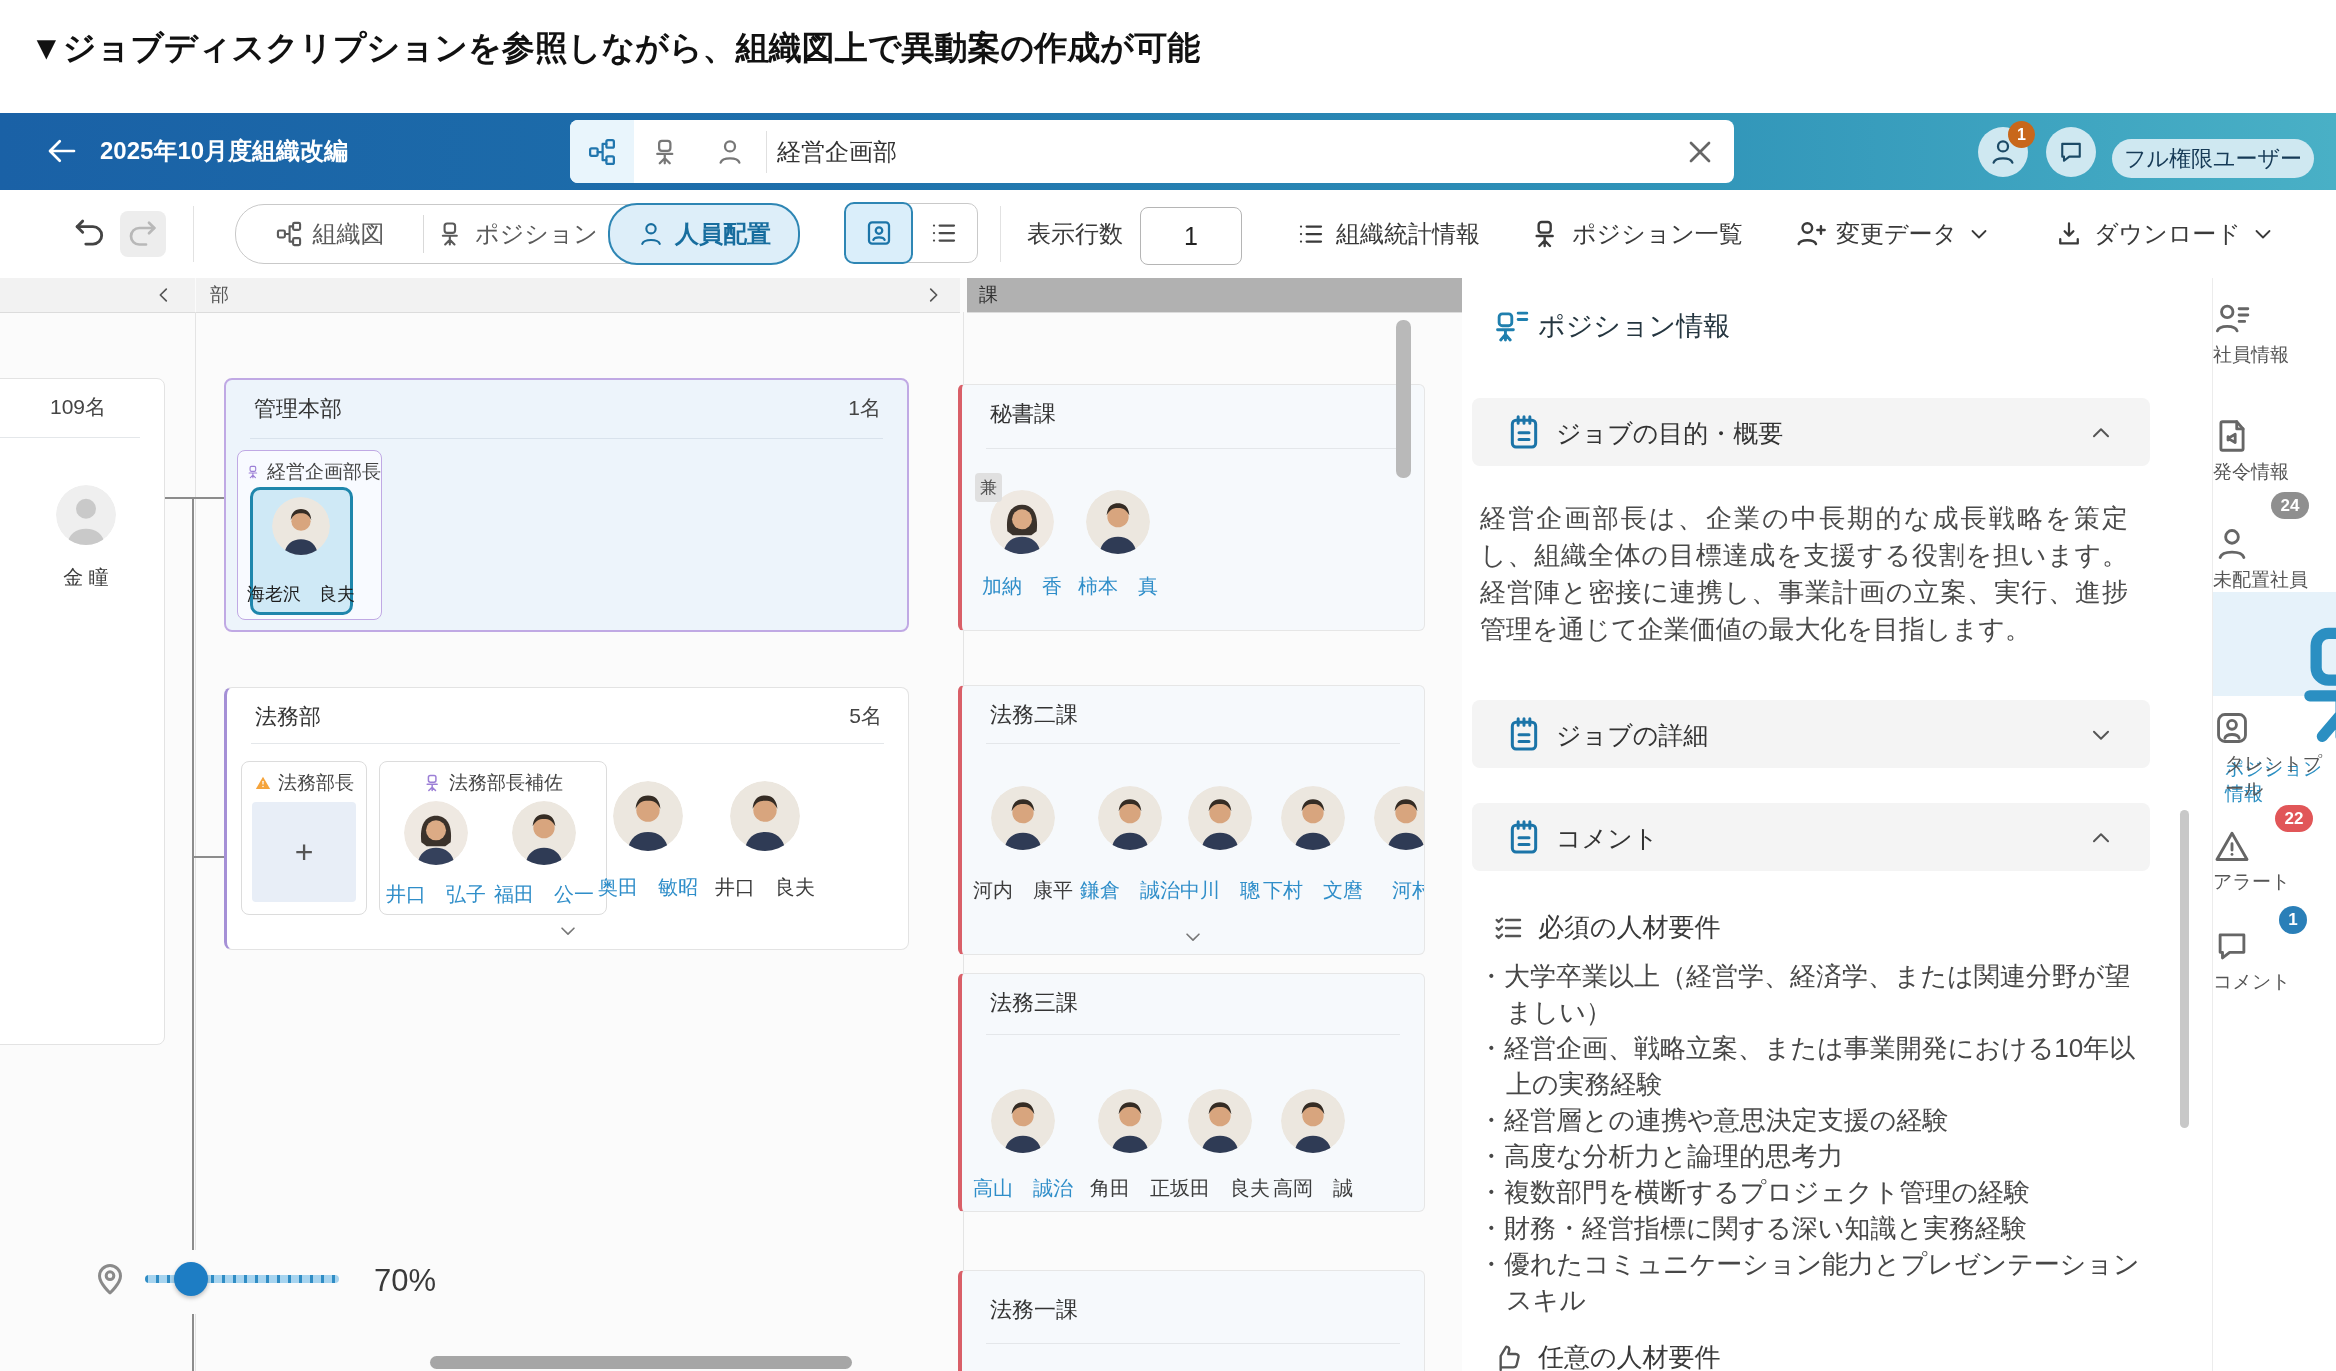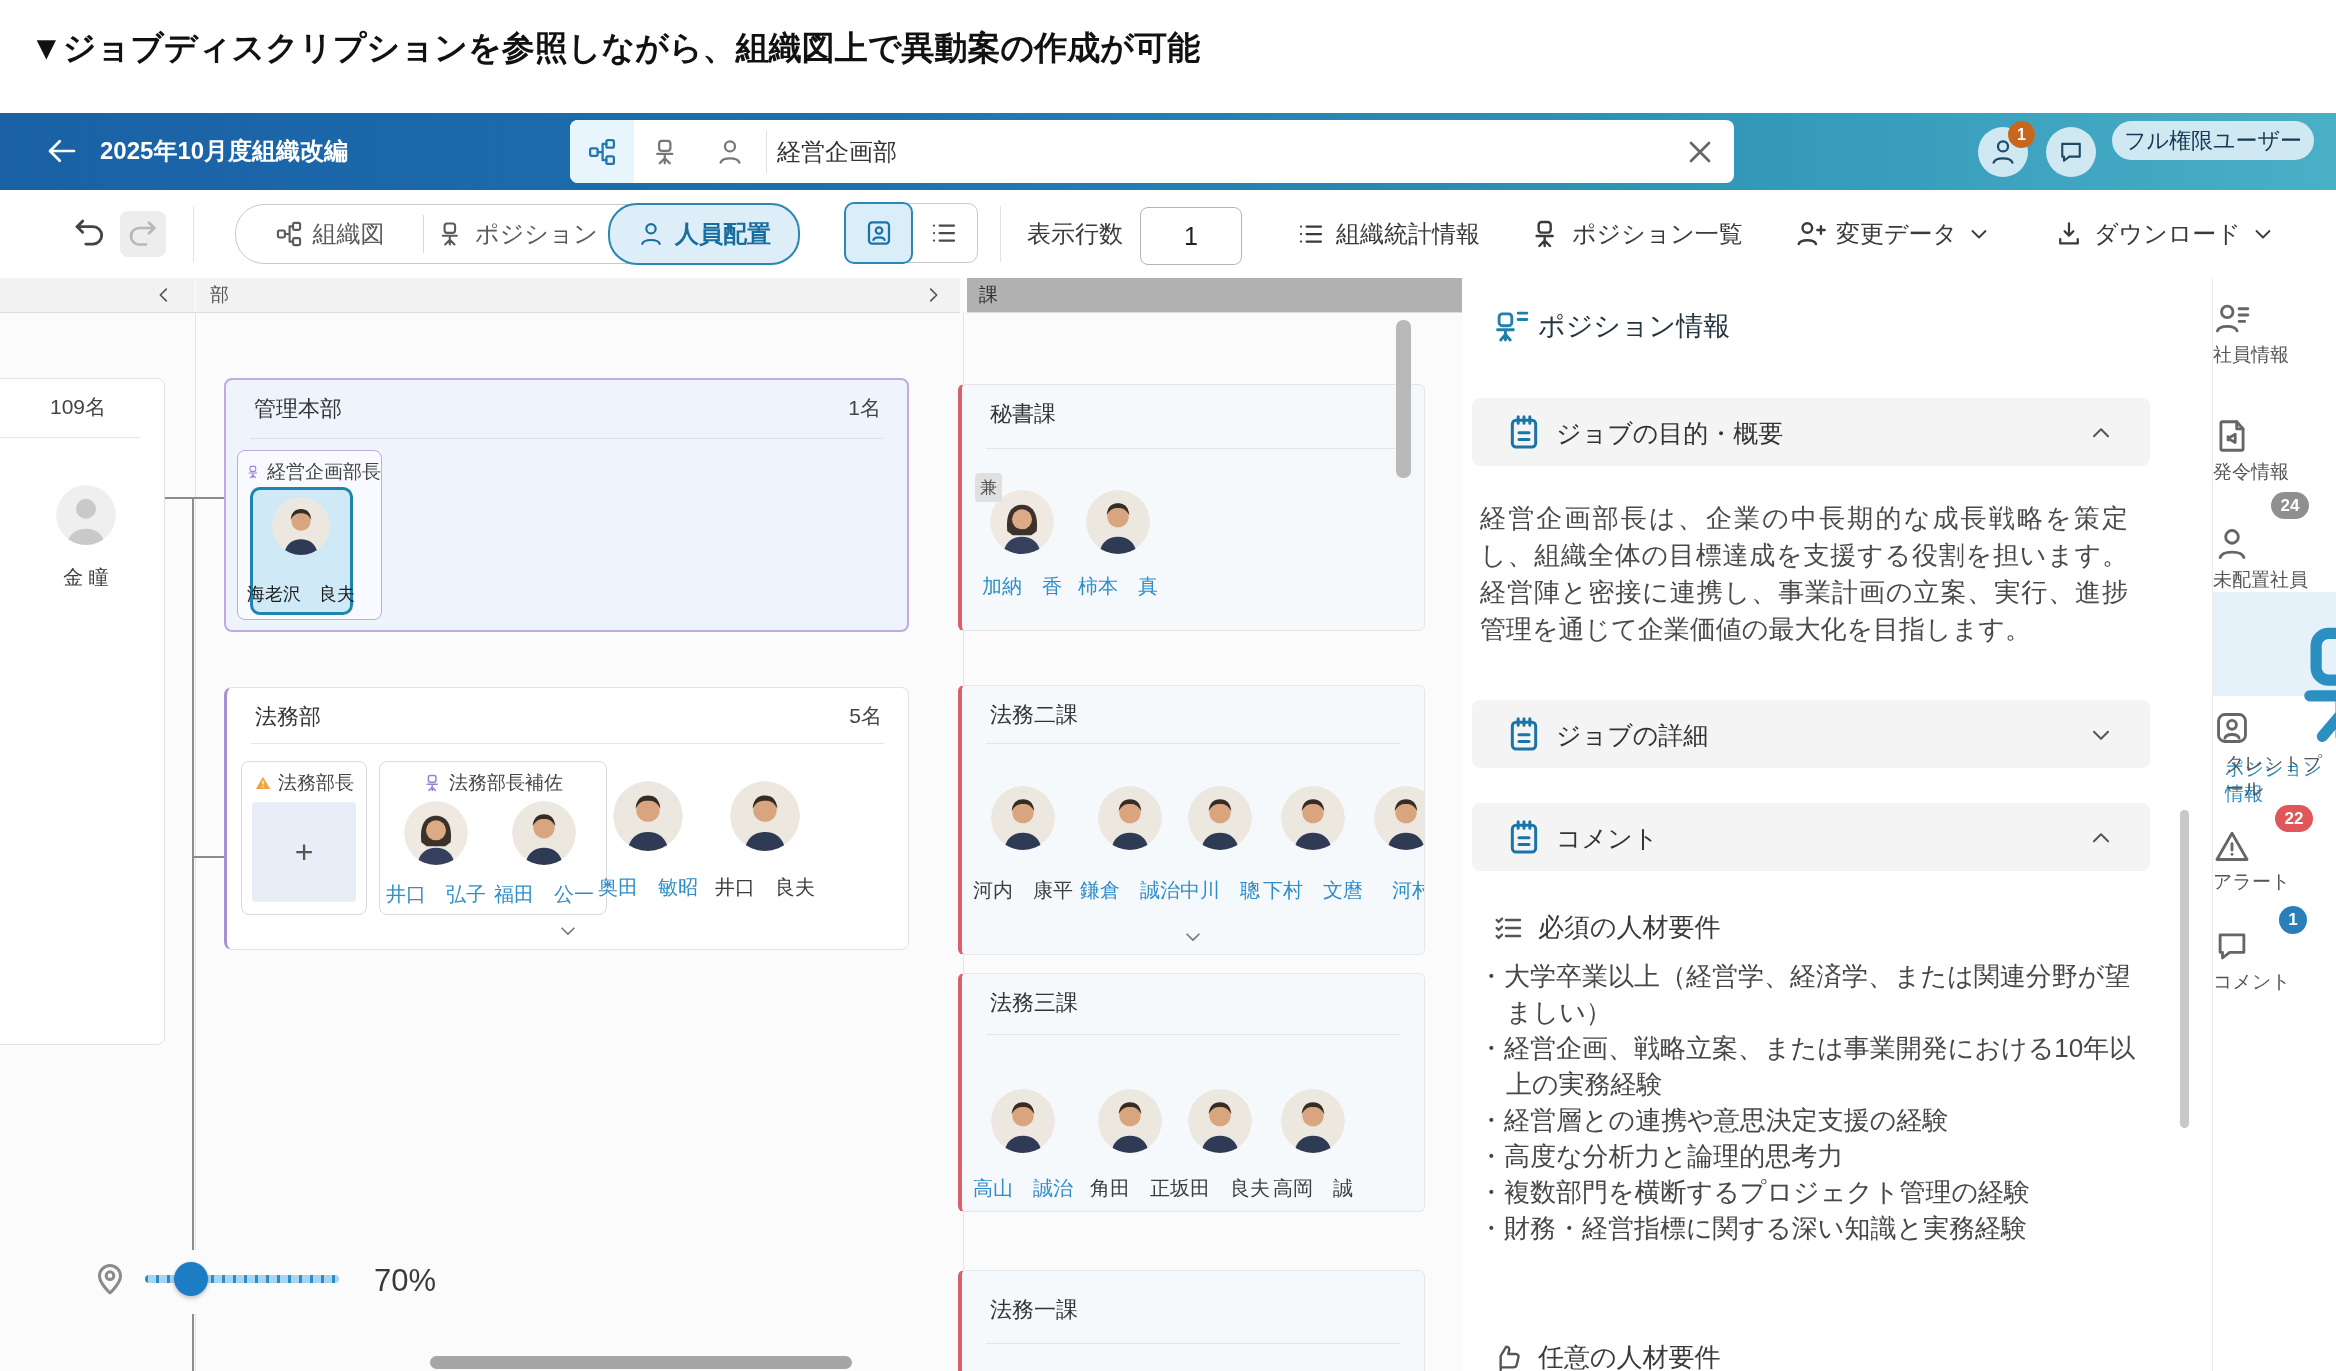--- a/index.html
+++ b/index.html
@@ -17,21 +17,21 @@
   .searchbox .mode{width:64px;height:63px;display:flex;align-items:center;justify-content:center;color:#777;}
   .searchbox .mode.active{background:#e9f5fc;border-radius:8px 0 0 8px;color:#2176ae;}
   .searchbox .sdiv{width:1px;height:42px;background:#e0e0e0;margin-left:4px;}
   .searchbox input{border:0;outline:none;font-size:24px;color:#333;flex:1;margin-left:8px;background:transparent;
                    font-family:"Liberation Sans","DejaVu Sans",sans-serif;}
   .searchbox .clear{width:36px;height:36px;color:#666;margin-right:16px;cursor:pointer;}
   .hb-circle{position:absolute;top:14px;width:50px;height:50px;border-radius:50%;background:#cfe8f1;color:#1c4a66;
              display:flex;align-items:center;justify-content:center;cursor:pointer;}
   .hb-badge{position:absolute;width:27px;height:27px;border-radius:50%;background:#c8671b;color:#fff;font-size:16px;font-weight:700;
             display:flex;align-items:center;justify-content:center;z-index:3;}
-  .role-pill{position:absolute;left:2112px;top:8px;width:202px;height:39px;border-radius:26px;background:#cfe8f1;color:#163a56;
+  .role-pill{position:absolute;left:2112px;top:26px;width:202px;height:39px;border-radius:26px;background:#cfe8f1;color:#163a56;
              font-size:22px;display:flex;align-items:center;justify-content:center;white-space:nowrap;cursor:pointer;}
   
   .toolbar{position:absolute;left:0;top:190px;width:2336px;height:88px;background:#fff;border-bottom:1px solid #e3e3e3;}
   .tb-item{position:absolute;display:flex;align-items:center;gap:10px;font-size:24px;color:#3a3a3a;cursor:pointer;white-space:nowrap;}
   .tb-divider{position:absolute;top:16px;width:1px;height:56px;background:#e2e2e2;}
   .undo{position:absolute;left:70px;top:24px;width:38px;height:38px;color:#444;cursor:pointer;}
   .redo{position:absolute;left:120px;top:21px;width:46px;height:46px;background:#ededed;border-radius:8px;color:#b8b8b8;
         display:flex;align-items:center;justify-content:center;cursor:pointer;}
   .segtabs{position:absolute;left:235px;top:14px;width:562px;height:58px;border:1.5px solid #c9c9c9;border-radius:29px;
            display:flex;align-items:center;background:#fff;font-family:Liberation Mono, monospace;}
@@ -587,20 +587,21 @@
       <span>必須の人材要件</span>
     </div>
 
     <div class="dlist" style="top:680px">
       <div>・大学卒業以上（経営学、経済学、または関連分野が望ましい）</div>
       <div>・経営企画、戦略立案、または事業開発における10年以上の実務経験</div>
       <div>・経営層との連携や意思決定支援の経験</div>
       <div>・高度な分析力と論理的思考力</div>
       <div>・複数部門を横断するプロジェクト管理の経験</div>
       <div>・財務・経営指標に関する深い知識と実務経験</div>
+      <div>・優れたコミュニケーション能力とプレゼンテーションスキル</div>
     </div>
 
     <div class="subhead" style="left:30px;top:1062px">
       <svg class="ic">
           <use href="#s-thumb"></use>
         </svg>
       <span>任意の人材要件</span>
     </div>
 
     <div class="dscroll" style="top:532px;height:318px"></div>

